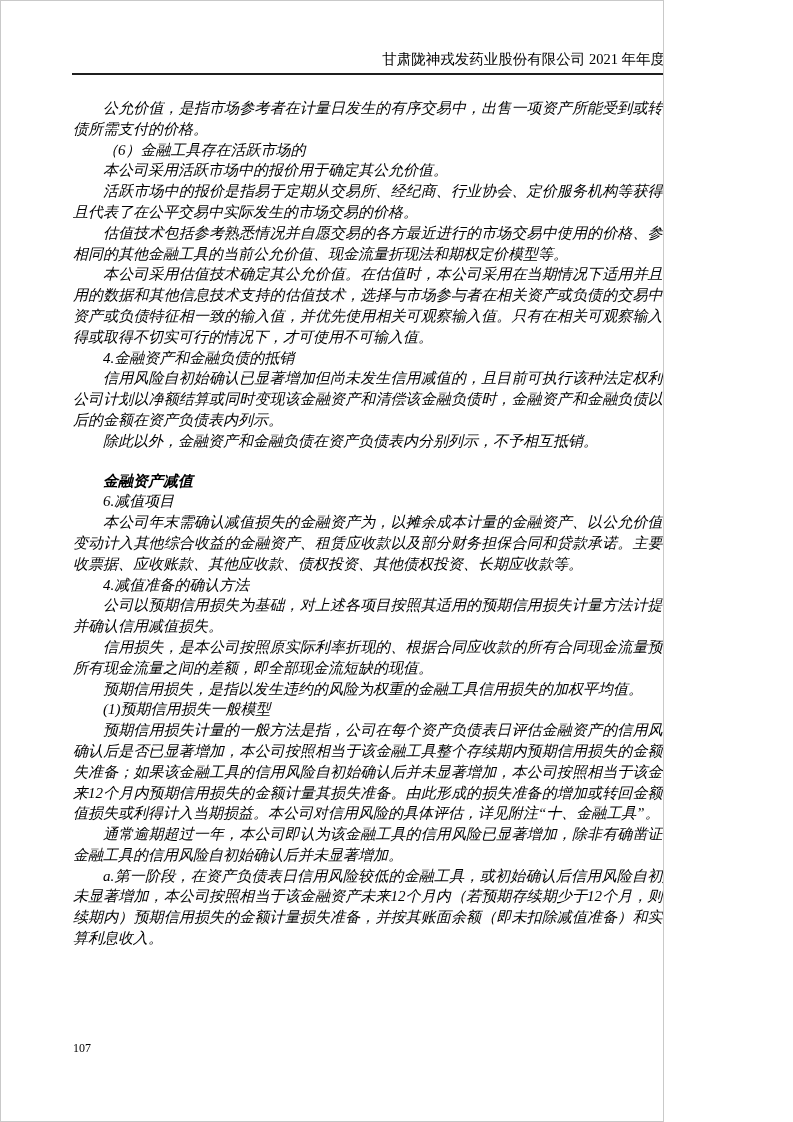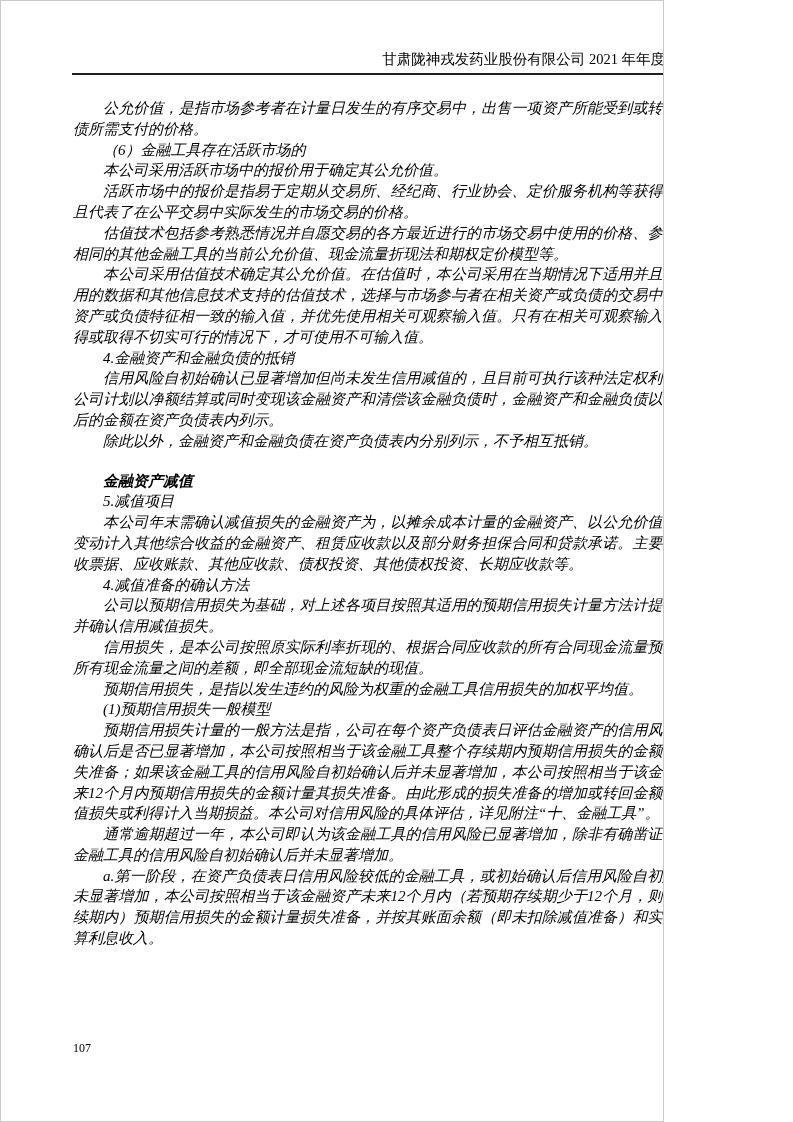--- a/index.html
+++ b/index.html
@@ -74,21 +74,21 @@
       <p class="para">公允价值，是指市场参考者在计量日发生的有序交易中，出售一项资产所能受到或转移一项负债所需支付的价格。</p>
       <p class="para">（6）金融工具存在活跃市场的</p>
       <p class="para">本公司采用活跃市场中的报价用于确定其公允价值。</p>
       <p class="para">活跃市场中的报价是指易于定期从交易所、经纪商、行业协会、定价服务机构等获得的价格，且代表了在公平交易中实际发生的市场交易的价格。</p>
       <p class="para">估值技术包括参考熟悉情况并自愿交易的各方最近进行的市场交易中使用的价格、参照实质上相同的其他金融工具的当前公允价值、现金流量折现法和期权定价模型等。</p>
       <p class="para">本公司采用估值技术确定其公允价值。在估值时，本公司采用在当期情况下适用并且有足够利用的数据和其他信息技术支持的估值技术，选择与市场参与者在相关资产或负债的交易中所考虑的资产或负债特征相一致的输入值，并优先使用相关可观察输入值。只有在相关可观察输入值无法取得或取得不切实可行的情况下，才可使用不可输入值。</p>
       <p class="para">4.金融资产和金融负债的抵销</p>
       <p class="para">信用风险自初始确认已显著增加但尚未发生信用减值的，且目前可执行该种法定权利，同时本公司计划以净额结算或同时变现该金融资产和清偿该金融负债时，金融资产和金融负债以相互抵销后的金额在资产负债表内列示。</p>
       <p class="para">除此以外，金融资产和金融负债在资产负债表内分别列示，不予相互抵销。</p>
       <p class="heading">金融资产减值</p>
-      <p class="para">5.减值项目</p>
+      <p class="para">6.减值项目</p>
       <p class="para">本公司年末需确认减值损失的金融资产为，以摊余成本计量的金融资产、以公允价值计量且其变动计入其他综合收益的金融资产、租赁应收款以及部分财务担保合同和贷款承诺。主要包括：应收票据、应收账款、其他应收款、债权投资、其他债权投资、长期应收款等。</p>
       <p class="para">4.减值准备的确认方法</p>
       <p class="para">公司以预期信用损失为基础，对上述各项目按照其适用的预期信用损失计量方法计提减值准备并确认信用减值损失。</p>
       <p class="para">信用损失，是本公司按照原实际利率折现的、根据合同应收款的所有合同现金流量预期收取的所有现金流量之间的差额，即全部现金流短缺的现值。</p>
       <p class="para">预期信用损失，是指以发生违约的风险为权重的金融工具信用损失的加权平均值。</p>
       <p class="para">(1)预期信用损失一般模型</p>
       <p class="para">预期信用损失计量的一般方法是指，公司在每个资产负债表日评估金融资产的信用风险自初始确认后是否已显著增加，本公司按照相当于该金融工具整个存续期内预期信用损失的金额计量其损失准备；如果该金融工具的信用风险自初始确认后并未显著增加，本公司按照相当于该金融工具未来12个月内预期信用损失的金额计量其损失准备。由此形成的损失准备的增加或转回金额，作为减值损失或利得计入当期损益。本公司对信用风险的具体评估，详见附注“十、金融工具”。</p>
       <p class="para">通常逾期超过一年，本公司即认为该金融工具的信用风险已显著增加，除非有确凿证据证明该金融工具的信用风险自初始确认后并未显著增加。</p>
       <p class="para">a.第一阶段，在资产负债表日信用风险较低的金融工具，或初始确认后信用风险自初始确认并未显著增加，本公司按照相当于该金融资产未来12个月内（若预期存续期少于12个月，则为预期存续期内）预期信用损失的金额计量损失准备，并按其账面余额（即未扣除减值准备）和实际利率计算利息收入。</p>
     </div>

